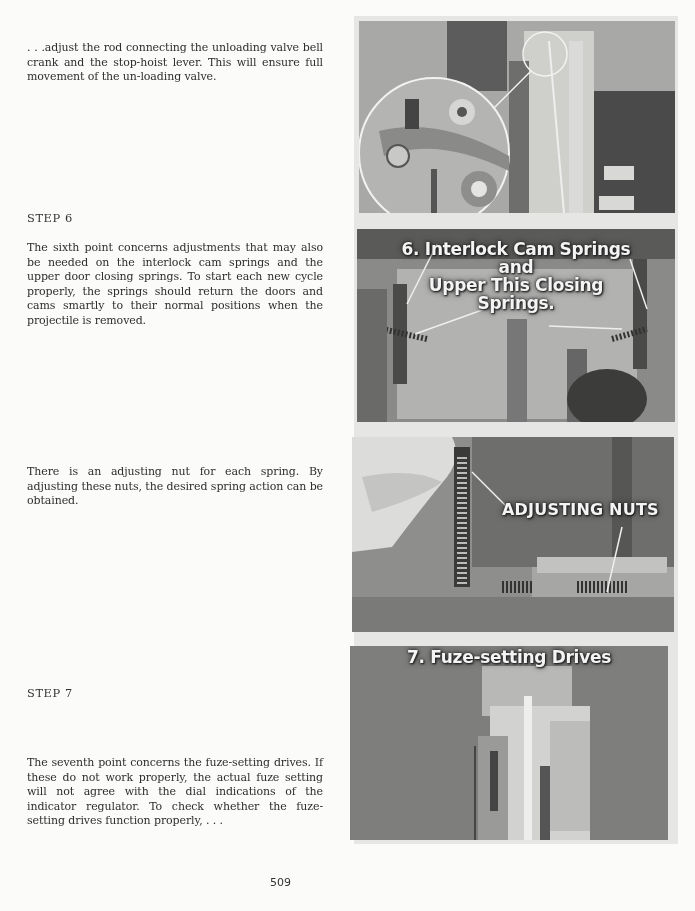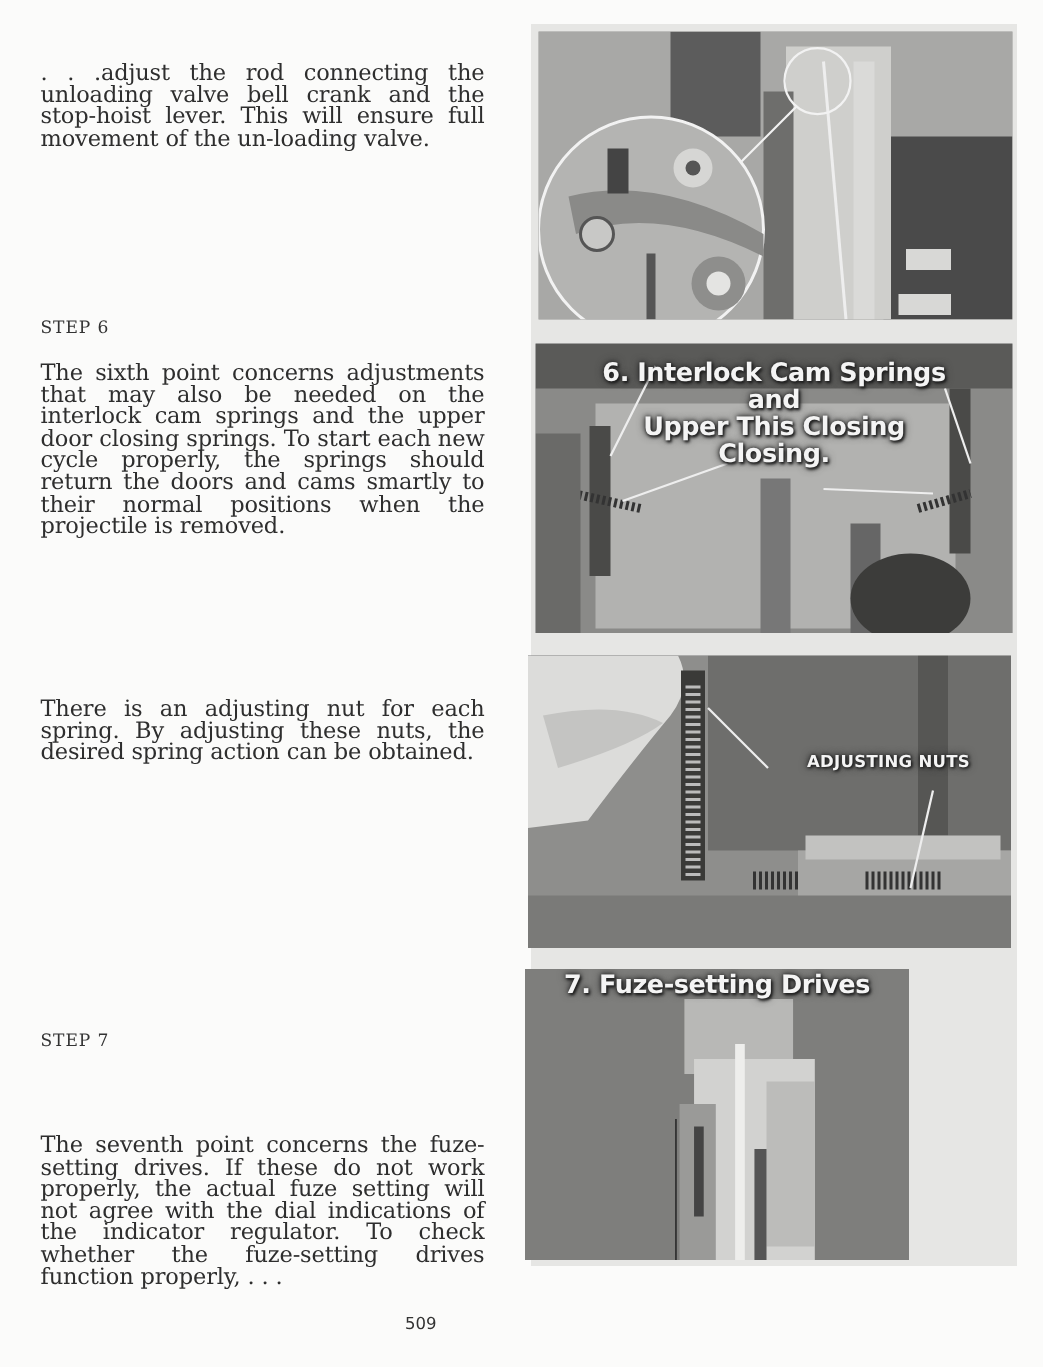--- a/index.html
+++ b/index.html
@@ -5,21 +5,21 @@
     html, body { margin: 0; padding: 0; }
     body {
       width: 695px; height: 911px; position: relative; overflow: hidden;
       background: #fbfbfa;
       font-family: "DejaVu Serif", "Liberation Serif", serif;
       color: #2b2b2b;
     }
     .para {
       position: absolute; left: 27px; width: 296px;
       font-family: "DejaVu Serif", serif;
-      font-size: 15px; line-height: 14.6px;
+      font-size: 11px; line-height: 14.6px;
       text-align: justify; text-align-last: left;
       letter-spacing: -0.1px;
       color: #2e2e2e;
     }
     .step {
       position: absolute; left: 27px;
       font-family: "DejaVu Serif", serif;
       font-size: 11.4px; letter-spacing: 0.6px;
       color: #333;
     }
@@ -33,21 +33,21 @@
     }
     .photo svg { position: absolute; left: 0; top: 0; width: 100%; height: 100%; }
     .caption {
       position: absolute; left: 0; right: 0; text-align: center;
       font-family: "DejaVu Sans", "Liberation Sans", sans-serif;
       font-weight: bold; color: #f4f4f4;
       text-shadow: 0 0 3px #222, 0 0 6px #333, 1px 1px 2px #111;
       line-height: 1.05;
     }
     .cap-lines { font-size: 17px; letter-spacing: -0.3px; }
-    .cap-small { font-size: 11px; letter-spacing: 0.2px; margin-left: 36px; }
+    .cap-small { font-size: 16px; letter-spacing: 0.2px; }
     .page-number {
       position: absolute; left: 0; width: 561px; top: 876px; text-align: center;
       font-family: "DejaVu Sans", "Liberation Sans", sans-serif;
       font-size: 11px; color: #333;
     }
   </style>
 </head>
 <body>
 
 <div class="para" style="top:41px;">. . .adjust the rod connecting the unloading valve bell crank and the stop-hoist lever. This will ensure full movement of the un-loading valve.</div>
@@ -102,21 +102,21 @@
     <line x1="80" y1="15" x2="50" y2="75" stroke="#eee" stroke-width="1.5"></line>
     <line x1="128" y1="80" x2="58" y2="105" stroke="#eee" stroke-width="1.5"></line>
     <line x1="192" y1="97" x2="265" y2="100" stroke="#eee" stroke-width="1.5"></line>
     <line x1="273" y1="30" x2="290" y2="80" stroke="#eee" stroke-width="1.5"></line>
     <rect x="0" y="60" width="30" height="133" fill="#6a6a68"></rect>
   </svg>
   <div class="caption cap-lines" style="top:12px;">
     <div>6. Interlock Cam Springs</div>
     <div>and</div>
     <div>Upper This Closing</div>
-    <div>Closing.</div>
+    <div>Springs.</div>
   </div>
 </div>
 
 <div class="photo" style="left:352px; top:437px; width:322px; height:195px;">
   <svg viewBox="0 0 322 195" preserveAspectRatio="none">
     <rect x="0" y="0" width="322" height="195" fill="#8e8e8c"></rect>
     <rect x="120" y="0" width="202" height="130" fill="#6e6e6c"></rect>
     <rect x="260" y="0" width="20" height="120" fill="#565654"></rect>
     <path d="M0,0 L100,0 Q110,20 95,40 Q70,70 40,110 L0,115 Z" fill="#dcdcda"></path>
     <path d="M10,40 Q60,30 90,45 Q70,60 20,75 Z" fill="#c4c4c2"></path>
@@ -126,21 +126,21 @@
     <rect x="185" y="120" width="130" height="16" fill="#c2c2c0"></rect>
     <line x1="225" y1="150" x2="275" y2="150" stroke="#333" stroke-width="12" stroke-dasharray="2 2"></line>
     <line x1="150" y1="150" x2="180" y2="150" stroke="#333" stroke-width="12" stroke-dasharray="2 2"></line>
     <rect x="0" y="160" width="322" height="35" fill="#7a7a78"></rect>
     <line x1="120" y1="35" x2="160" y2="75" stroke="#eee" stroke-width="1.5"></line>
     <line x1="270" y1="90" x2="255" y2="155" stroke="#eee" stroke-width="1.5"></line>
   </svg>
   <div class="caption cap-small" style="left:150px; right:auto; top:65px;">ADJUSTING NUTS</div>
 </div>
 
-<div class="photo" style="left:350px; top:646px; width:256px; height:194px;">
+<div class="photo" style="left:350px; top:646px; width:318px; height:194px;">
   <svg viewBox="0 0 318 194" preserveAspectRatio="none">
     <rect x="0" y="0" width="318" height="194" fill="#7e7e7c"></rect>
     <rect x="132" y="20" width="90" height="50" fill="#b8b8b6"></rect>
     <rect x="140" y="60" width="100" height="134" fill="#d2d2d0"></rect>
     <rect x="128" y="90" width="30" height="104" fill="#9a9a98"></rect>
     <rect x="200" y="75" width="40" height="110" fill="#bcbcba"></rect>
     <rect x="174" y="50" width="8" height="144" fill="#eeeeec"></rect>
     <line x1="125" y1="100" x2="125" y2="194" stroke="#333" stroke-width="1.5"></line>
     <rect x="140" y="105" width="8" height="60" fill="#444"></rect>
     <rect x="190" y="120" width="10" height="74" fill="#555"></rect>

